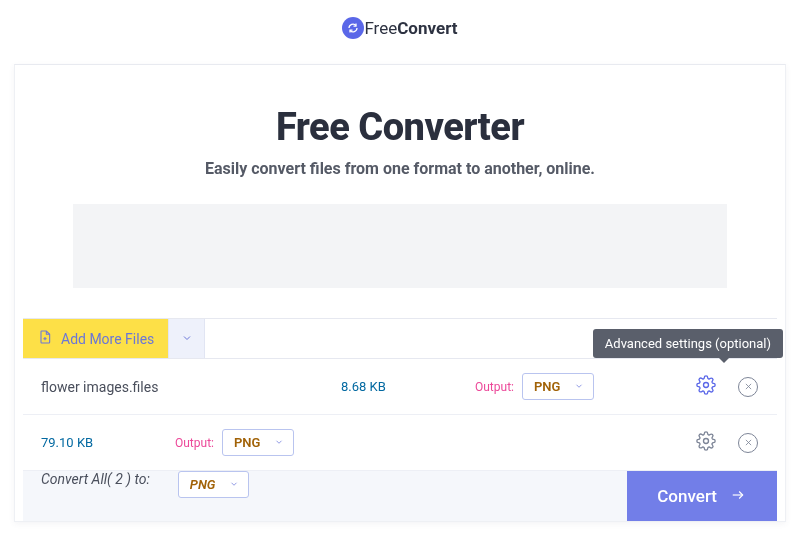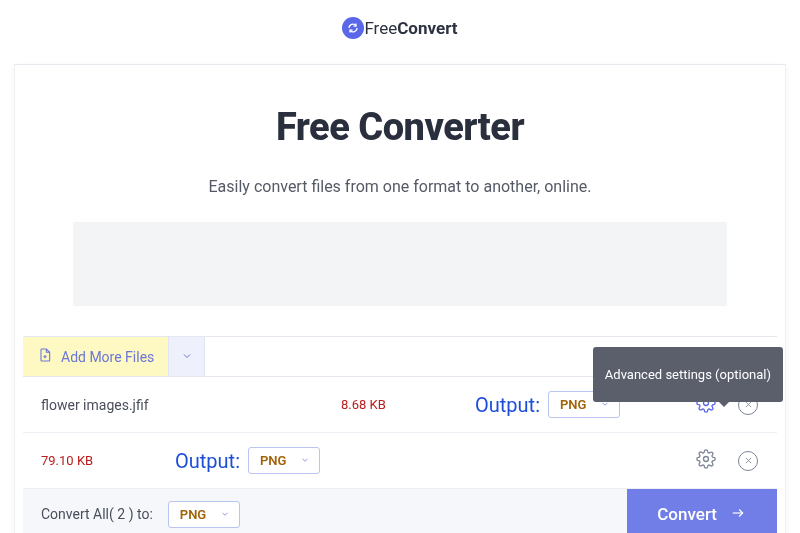--- a/index.html
+++ b/index.html
@@ -39,39 +39,40 @@
     text-align: center;
     font-size: 38px;
     font-weight: 800;
     color: #2a2f3d;
     letter-spacing: -0.5px;
   }
   .subtitle {
     text-align: center;
     font-size: 16px;
     color: #555a66;
-    margin-top: 28px;
+    margin-top: 10px;
+    font-weight: bold;
   }
   .ad-placeholder {
     margin: 26px 58px 30px 58px;
     height: 84px;
     background: #f3f4f6;
   }
   .toolbar {
     display: flex;
     border-top: 1px solid #e6e8f0;
     border-bottom: 1px solid #e6e8f0;
     margin: 0 8px;
   }
   .add-more {
     display: flex;
     align-items: center;
     gap: 8px;
     padding: 10px 14px;
-    background: #fef9c3;
+    background: #fde047;
     color: #6a76d8;
     font-size: 14px;
     border-right: 1px solid #e1e5f3;
     cursor: pointer;
   }
   .add-more svg { width: 16px; height: 16px; fill: none; stroke: #6a76d8; stroke-width: 1.6; }
   .add-more-chevron {
     width: 36px;
     display: flex; align-items: center; justify-content: center;
     background: #eef1fb;
@@ -81,23 +82,23 @@
   .add-more-chevron svg { width: 12px; height: 12px; fill: none; stroke: #6a76d8; stroke-width: 2; }
   .file-row {
     display: flex;
     align-items: center;
     padding: 14px 18px;
     border-bottom: 1px solid #edeff5;
     margin: 0 8px;
     position: relative;
   }
   .file-name { flex: 0 0 300px; font-size: 14px; color: #4a4f5c; }
-  .file-size { width: 110px; font-size: 13px; color: #b91c1c; text-align: left; }
+  .file-size { width: 110px; font-size: 13px; color: #0369a1; text-align: left; }
   .output-group { display: flex; align-items: center; gap: 8px; margin-left: 24px; }
-  .output-label { font-size: 20px; color: #1d4ed8; text-align: right; }
+  .output-label { font-size: 12px; color: #ec4899; text-align: right; }
   .format-select {
     display: flex; align-items: center; gap: 14px;
     border: 1px solid #b9c4ef;
     border-radius: 3px;
     padding: 5px 9px 5px 11px;
     color: #a16207;
     font-size: 13px;
     font-weight: 600;
     cursor: pointer;
     background: #fff;
@@ -114,43 +115,43 @@
     width: 20px; height: 20px; border: 1.6px solid #7d8597; border-radius: 50%;
     display: flex; align-items: center; justify-content: center;
   }
   .close-circ svg { width: 9px; height: 9px; stroke: #7d8597; stroke-width: 2.2; fill: none; }
   .tooltip {
     position: absolute;
     top: -30px; right: -6px;
     background: #5a5f6b;
     color: #fff;
     font-size: 13px;
-    padding: 20px 12px;
+    padding: 7px 12px;
     border-radius: 3px;
     white-space: nowrap;
   }
   .tooltip:after {
     content: "";
     position: absolute;
     bottom: -5px; right: 54px;
     border: 5px solid transparent;
     border-top-color: #5a5f6b;
     border-bottom: none;
   }
   .footer-bar {
     display: flex;
     align-items: stretch;
     margin: 0 8px;
     background: #f5f7fb;
     height: 50px;
   }
   .convert-all {
-    display: flex; align-items: center; gap: 15px;
+    display: flex; align-items: flex-start; gap: 28px;
     padding-left: 18px;
-    font-size: 14px; color: #4a4f5c;
+    font-size: 14px; color: #4a4f5c; font-style: italic;
   }
   .convert-btn {
     margin-left: auto;
     background: #727ee8;
     color: #fff;
     font-size: 17px;
     font-weight: 500;
     display: flex; align-items: center; gap: 12px;
     padding: 0 30px;
     cursor: pointer;
@@ -193,21 +194,21 @@
       <span>
         <svg viewBox="0 0 24 24">
             <polyline points="6 9 12 15 18 9"></polyline>
           </svg>
       </span>
     </div>
   </div>
 
   <div class="file-row">
     <div class="tooltip">Advanced settings (optional)</div>
-    <div class="file-name">flower images.jfif</div>
+    <div class="file-name">flower images.files</div>
     <div class="file-size">8.68 KB</div>
     <div class="output-group">
       <span class="output-label">Output:</span>
       <div class="format-select">
         <span>PNG</span>
         <span><svg viewBox="0 0 24 24">
               <polyline points="6 9 12 15 18 9"></polyline>
             </svg></span>
       </div>
     </div>

